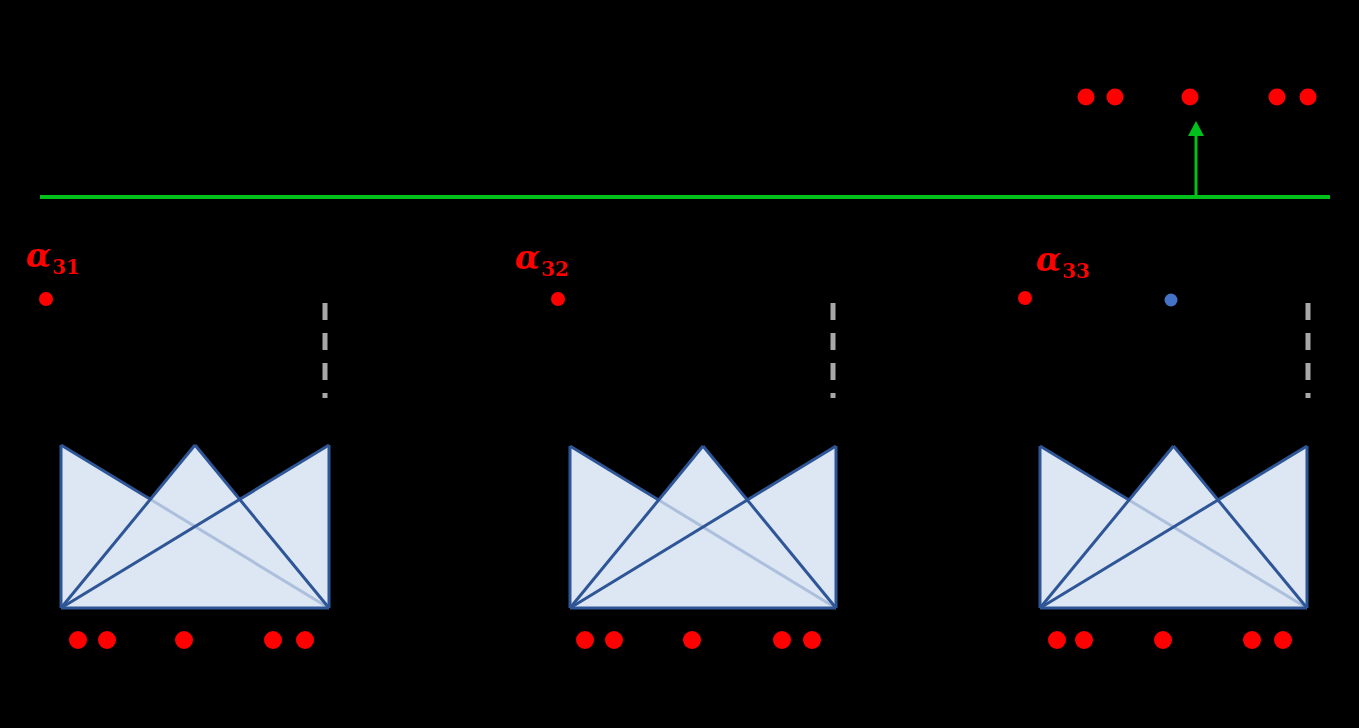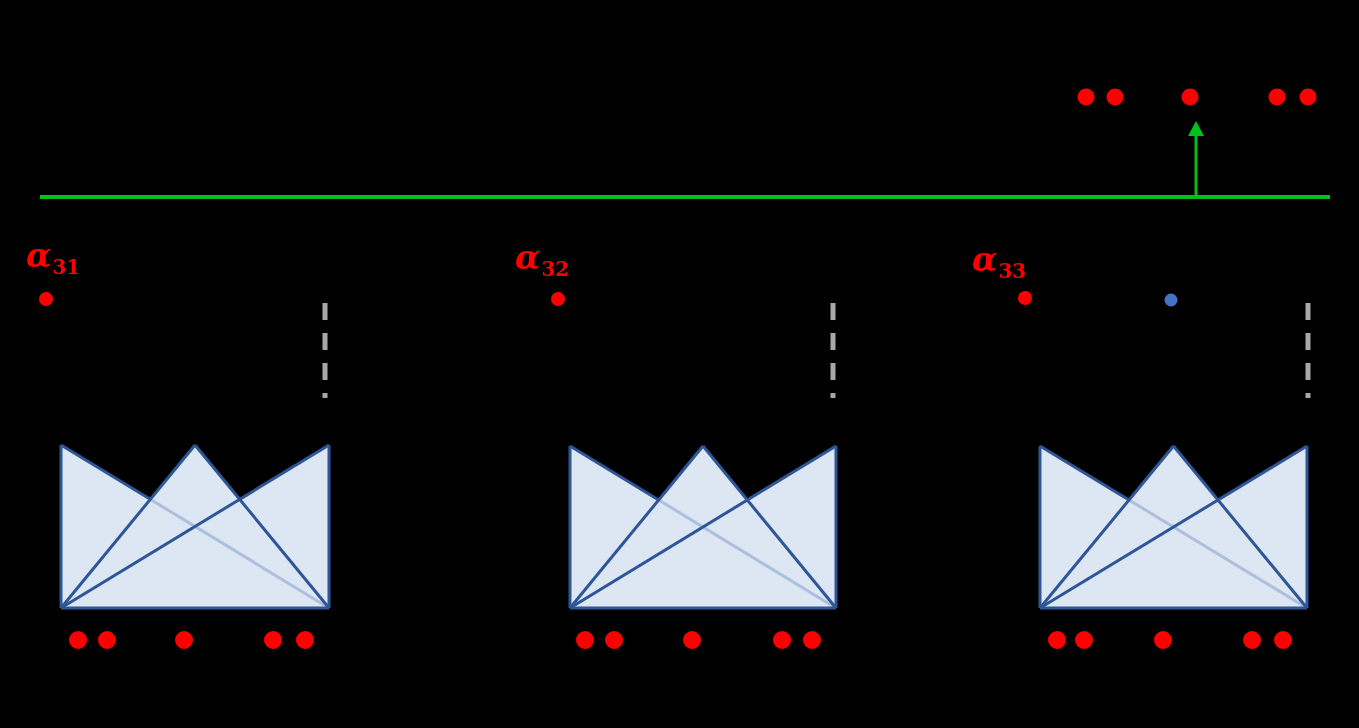--- a/index.html
+++ b/index.html
@@ -103,14 +103,14 @@
       <circle cx="812" cy="640" r="9" fill="#FF0000"></circle>
       <circle cx="1057" cy="640" r="9" fill="#FF0000"></circle>
       <circle cx="1084" cy="640" r="9" fill="#FF0000"></circle>
       <circle cx="1163" cy="640" r="9" fill="#FF0000"></circle>
       <circle cx="1252" cy="640" r="9" fill="#FF0000"></circle>
       <circle cx="1283" cy="640" r="9" fill="#FF0000"></circle>
     </svg>
 
   <div class="alpha-label" style="left: 26px; top: 238px; color: rgb(255, 0, 0);"><span>α</span><span class="alpha-sub">31</span></div>
   <div class="alpha-label" style="left: 515px; top: 240px; color: rgb(255, 0, 0);"><span>α</span><span class="alpha-sub">32</span></div>
-  <div class="alpha-label" style="left: 972px; top: 242px; color: rgb(255, 0, 0);"><span>α</span><span class="alpha-sub">33</span></div>
+  <div class="alpha-label" style="left: 1036px; top: 242px; color: rgb(255, 0, 0);"><span>α</span><span class="alpha-sub">33</span></div>
 </div>
 
 </body></html>

